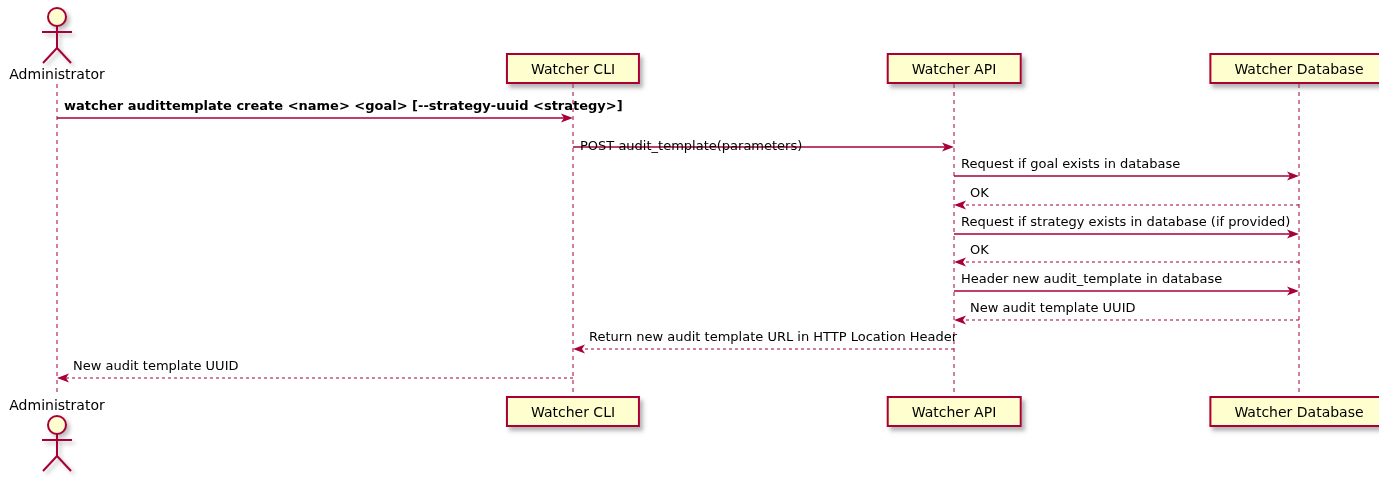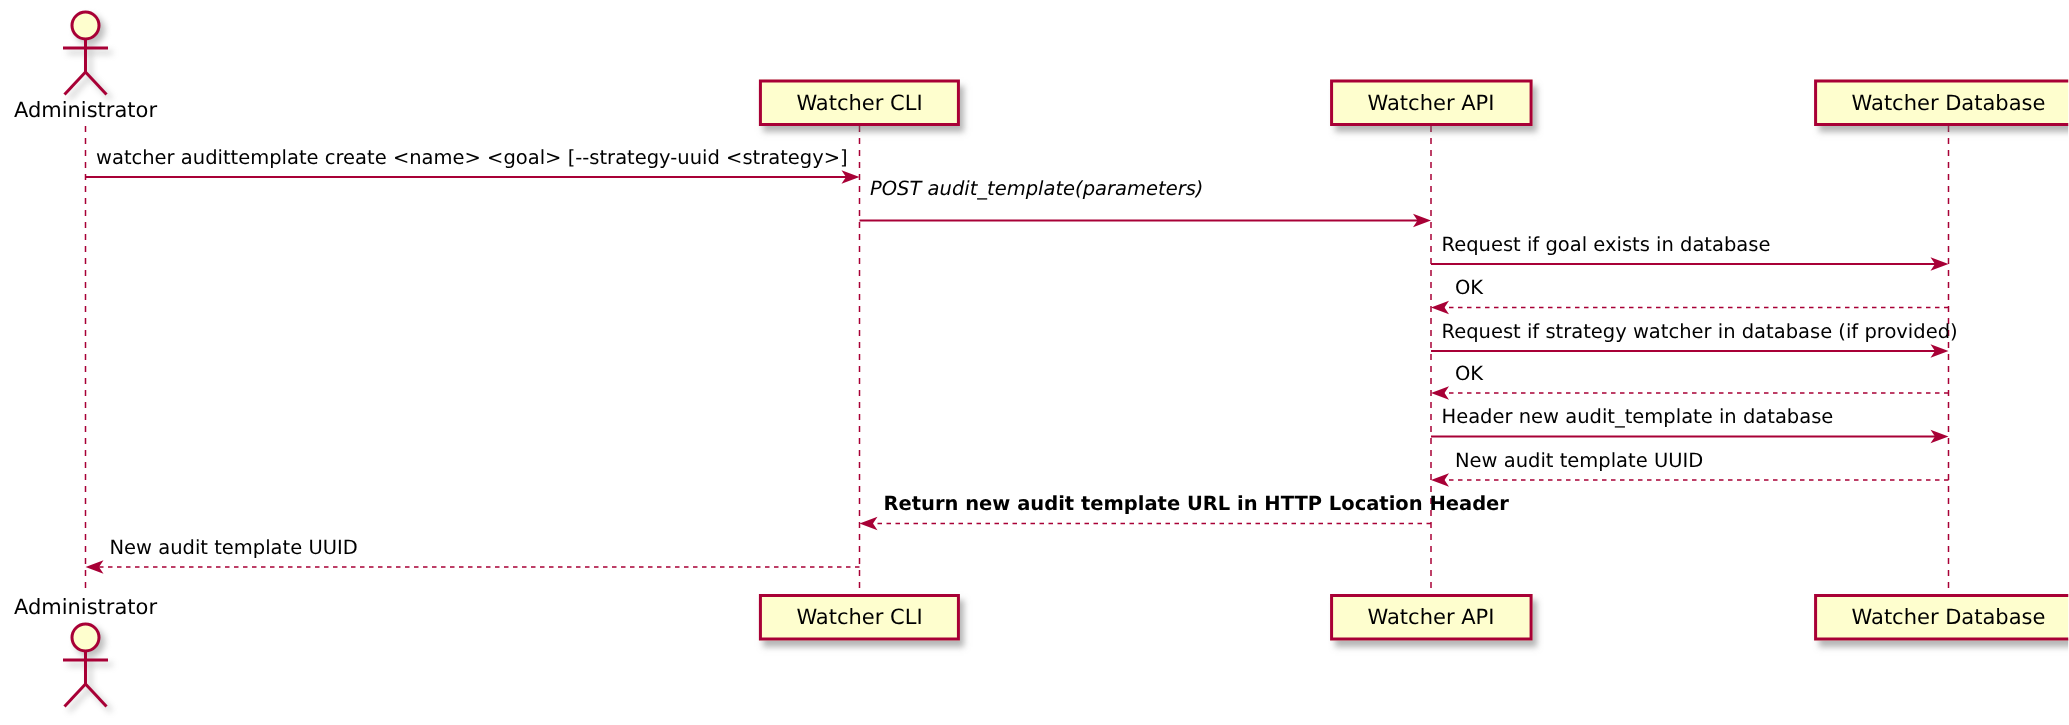--- a/index.html
+++ b/index.html
@@ -78,29 +78,29 @@
       </g>
       <g class="actor-fig">
         <circle cx="57" cy="425" r="9"></circle>
         <line x1="57" y1="434" x2="57" y2="456"></line>
         <line x1="42" y1="440" x2="72" y2="440"></line>
         <line x1="57" y1="456" x2="43" y2="471"></line>
         <line x1="57" y1="456" x2="71" y2="471"></line>
       </g>
     </svg>
   <div id="nodes">
-      <div class="msg-label" style="left: 64px; top: 98px;">watcher audittemplate create &lt;name&gt; &lt;goal&gt; [--strategy-uuid &lt;strategy&gt;]</div>
-      <div class="msg-label" style="left: 580px; top: 119px; font-style: italic;">POST audit_template(parameters)</div>
+      <div class="msg-label" style="left: 64px; top: 98px; font-weight: bold;">watcher audittemplate create &lt;name&gt; &lt;goal&gt; [--strategy-uuid &lt;strategy&gt;]</div>
+      <div class="msg-label" style="left: 580px; top: 138px;">POST audit_template(parameters)</div>
       <div class="msg-label" style="left: 961px; top: 156px; text-align: center;">Request if goal exists in database</div>
       <div class="msg-label" style="left: 970px; top: 185px;">OK</div>
-      <div class="msg-label" style="left: 961px; top: 214px;">Request if strategy watcher in database (if provided)</div>
+      <div class="msg-label" style="left: 961px; top: 214px;">Request if strategy exists in database (if provided)</div>
       <div class="msg-label" style="left: 970px; top: 242px;">OK</div>
       <div class="msg-label" style="left: 961px; top: 271px;">Header new audit_template in database</div>
       <div class="msg-label" style="left: 970px; top: 300px;">New audit template UUID</div>
-      <div class="msg-label" style="left: 589px; top: 329px; font-weight: bold;">Return new audit template URL in HTTP Location Header</div>
+      <div class="msg-label" style="left: 589px; top: 329px;">Return new audit template URL in HTTP Location Header</div>
       <div class="msg-label" style="left: 73px; top: 358px;">New audit template UUID</div>
       <div class="actor-label" style="left: 57px; top: 66px;">Administrator</div>
       <div class="actor-label" style="left: 57px; top: 397px;">Administrator</div>
       <div class="pbox" style="left: 573px; top: 53px;">Watcher CLI</div>
       <div class="pbox" style="left: 573px; top: 396px;">Watcher CLI</div>
       <div class="pbox" style="left: 954px; top: 53px;">Watcher API</div>
       <div class="pbox" style="left: 954px; top: 396px;">Watcher API</div>
       <div class="pbox" style="left: 1299px; top: 53px;">Watcher Database</div>
       <div class="pbox" style="left: 1299px; top: 396px;">Watcher Database</div>
     </div>

